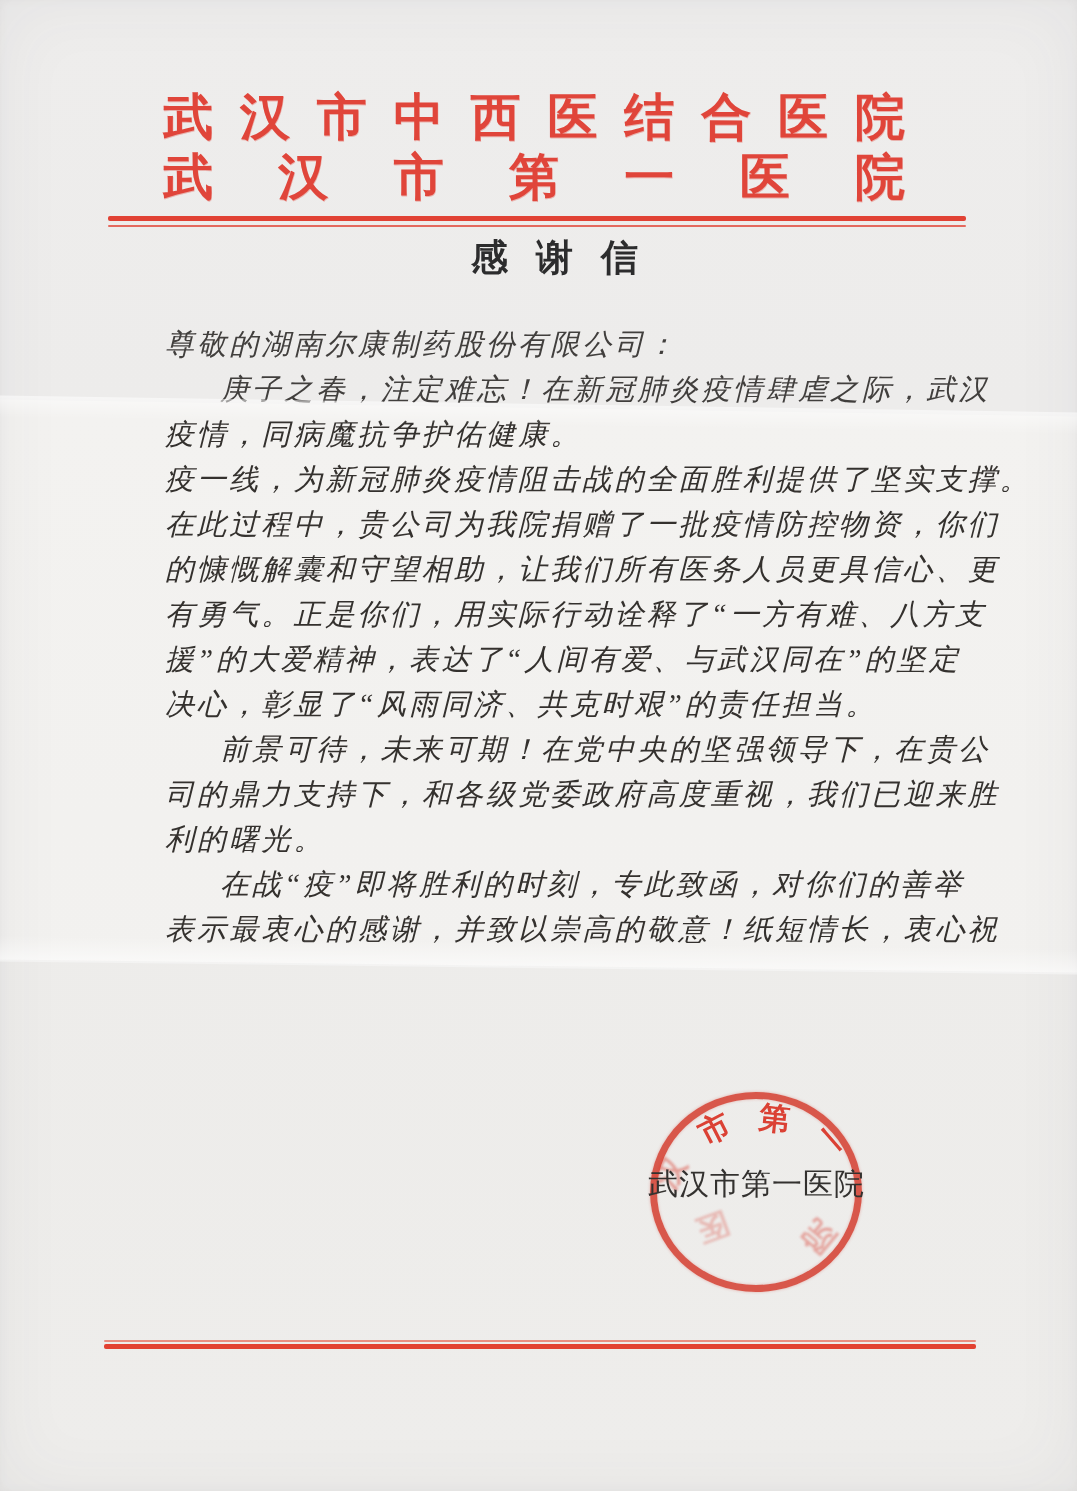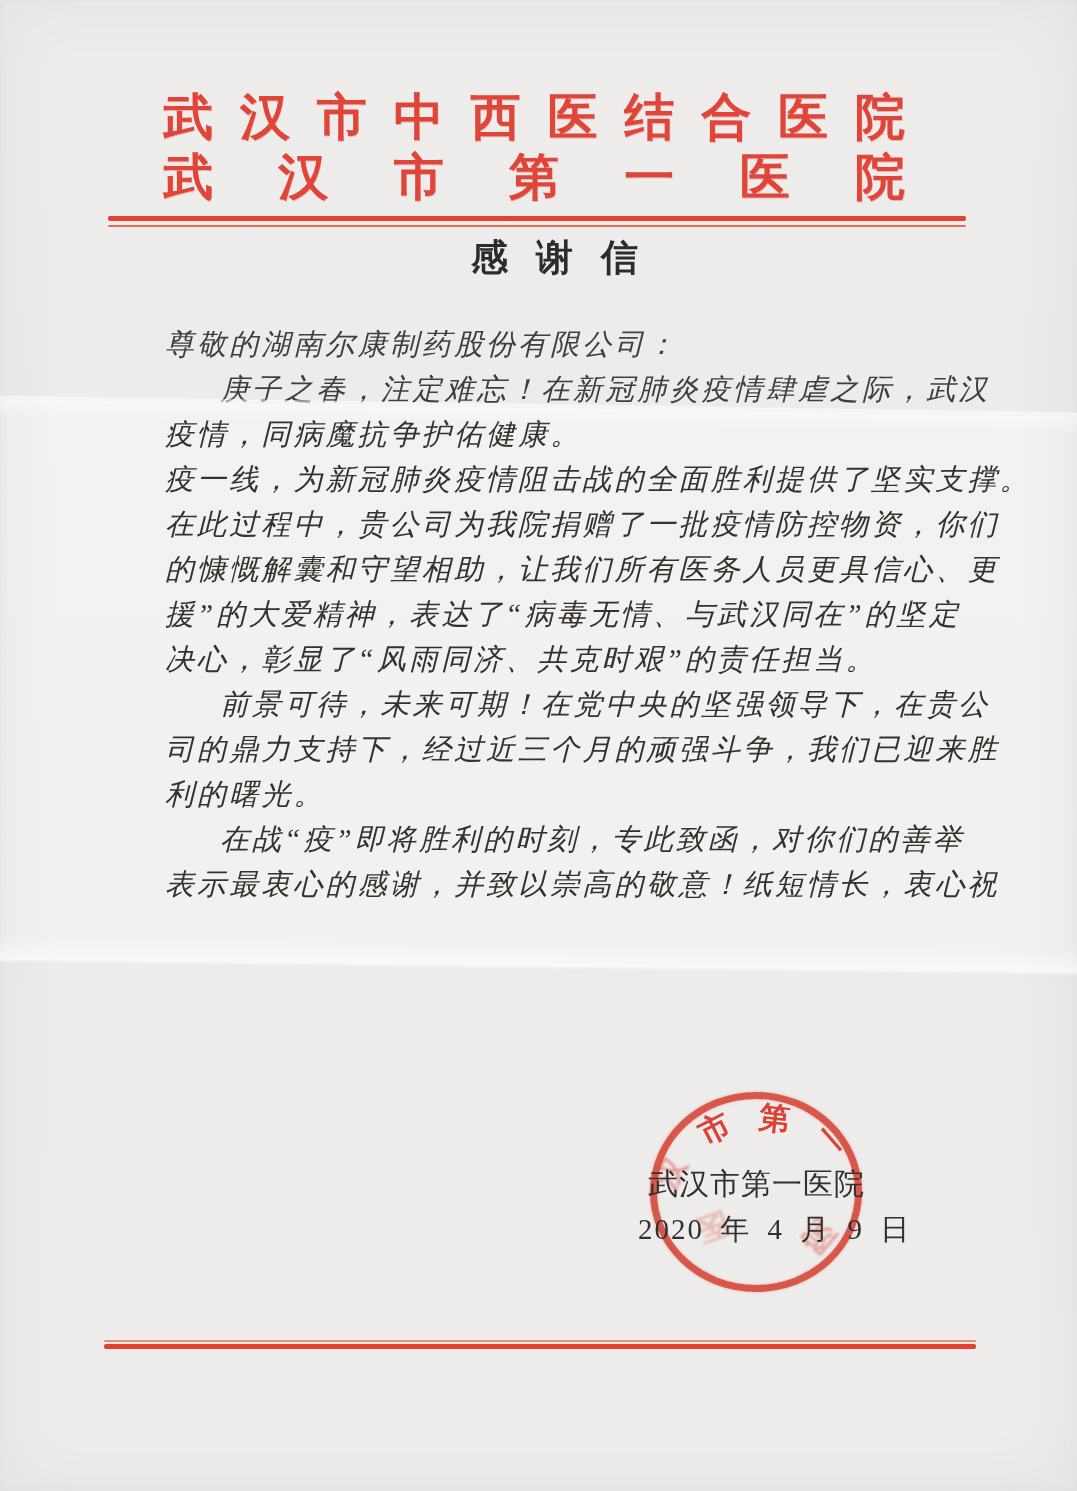--- a/index.html
+++ b/index.html
@@ -119,40 +119,40 @@
 
   <div class="title">感谢信</div>
 
   <div class="body">
     <div class="bline">尊敬的湖南尔康制药股份有限公司：</div>
     <div class="bline ind">庚子之春，注定难忘！在新冠肺炎疫情肆虐之际，武汉</div>
     <div class="bline">疫情，同病魔抗争护佑健康。</div>
     <div class="bline">疫一线，为新冠肺炎疫情阻击战的全面胜利提供了坚实支撑。</div>
     <div class="bline">在此过程中，贵公司为我院捐赠了一批疫情防控物资，你们</div>
     <div class="bline">的慷慨解囊和守望相助，让我们所有医务人员更具信心、更</div>
-    <div class="bline">援”的大爱精神，表达了“病毒无情、与武汉同在”的坚定</div>
+    <div class="bline">有勇气。正是你们，用实际行动诠释了“一方有难、八方支</div>
+    <div class="bline">援”的大爱精神，表达了“人间有爱、与武汉同在”的坚定</div>
     <div class="bline">决心，彰显了“风雨同济、共克时艰”的责任担当。</div>
     <div class="bline ind">前景可待，未来可期！在党中央的坚强领导下，在贵公</div>
-    <div class="bline">司的鼎力支持下，经过近三个月的顽强斗争，我们已迎来胜</div>
+    <div class="bline">司的鼎力支持下，和各级党委政府高度重视，我们已迎来胜</div>
     <div class="bline">利的曙光。</div>
     <div class="bline ind">在战“疫”即将胜利的时刻，专此致函，对你们的善举</div>
     <div class="bline">表示最衷心的感谢，并致以崇高的敬意！纸短情长，衷心祝</div>
   </div>
 
   <div class="seal">
     <span class="arc1">市</span>
     <span class="arc2">第</span>
     <span class="arc3">一</span>
     <span class="faint f1">汉</span>
     <span class="faint f2">医</span>
     <span class="faint f3">院</span>
   </div>
 
   <div class="sig-name">武汉市第一医院</div>
-  <div class="sig-date">2020 年 4 月 9 日</div>
 
   <div class="bottom-rule">
     <div class="br-thin"></div>
     <div class="br-thick"></div>
   </div>
 
   <div class="overlay upper-tint"></div>
   <div class="overlay crease1-glow"></div>
   <div class="overlay crease2-glow"></div>
   <div class="overlay lower-tint"></div>

